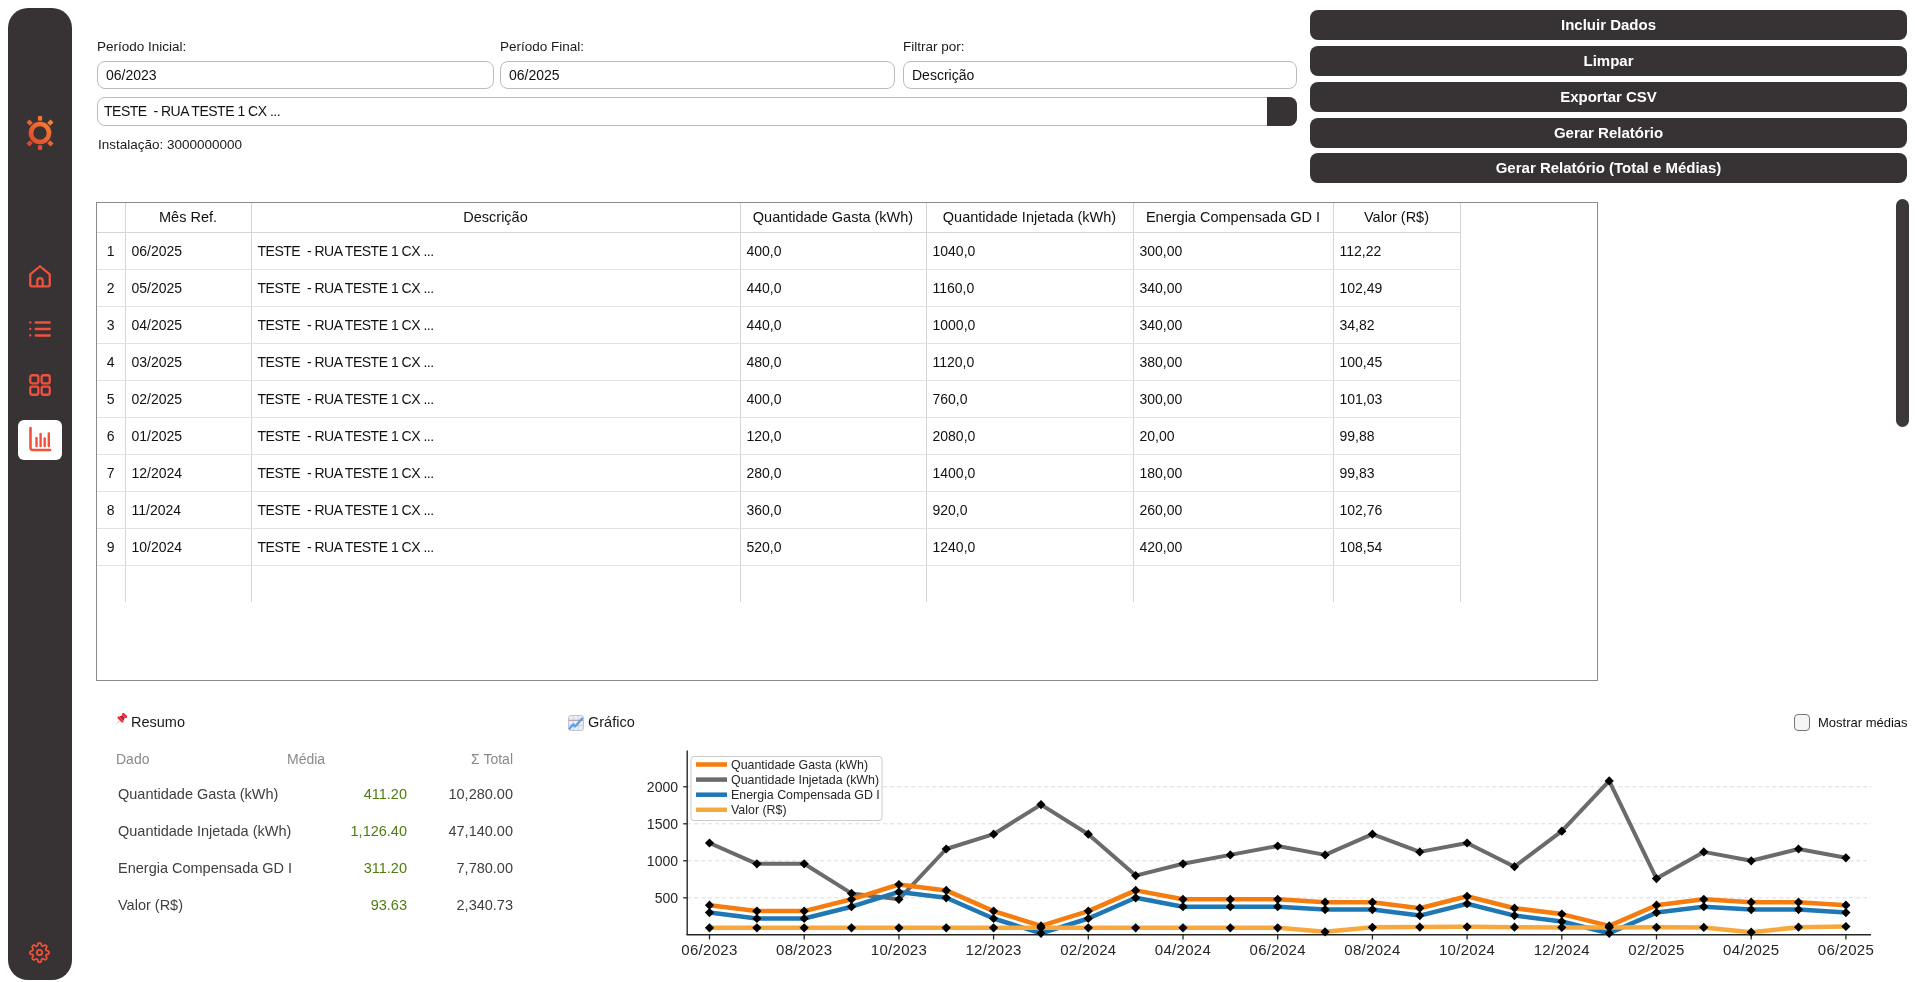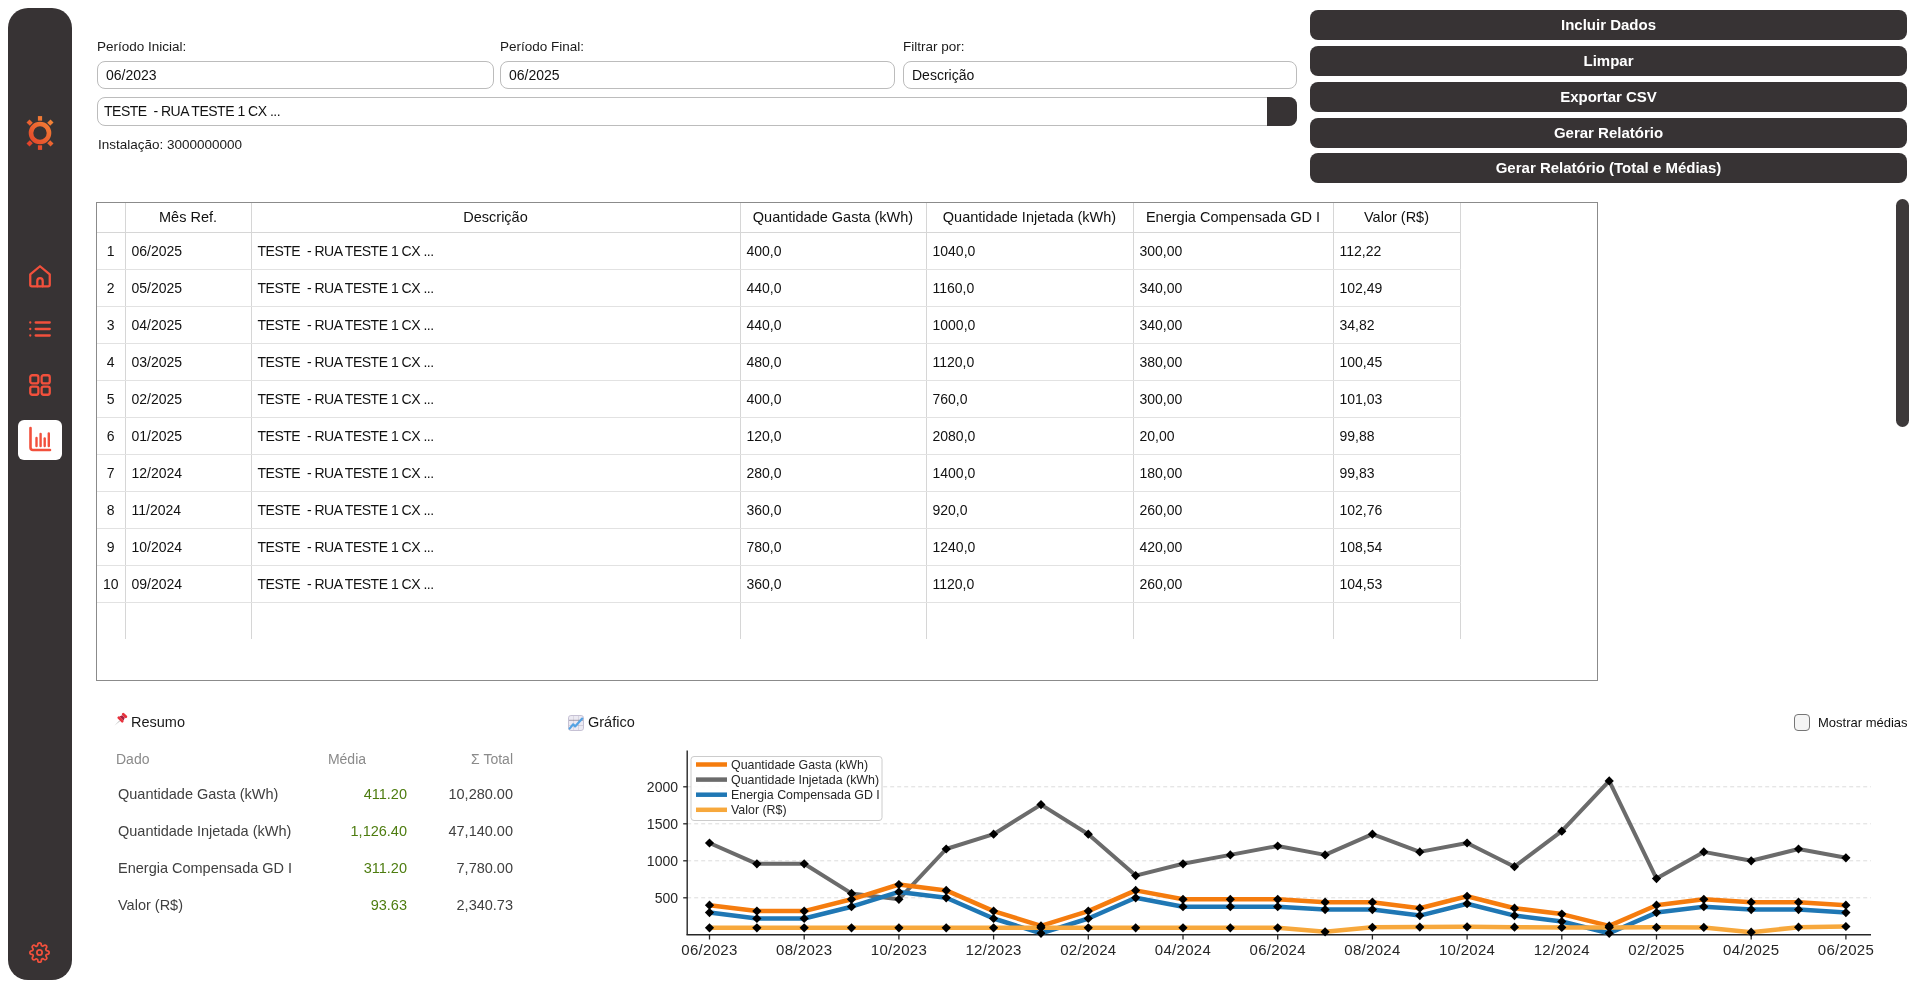--- a/index.html
+++ b/index.html
@@ -191,33 +191,24 @@
           <td class="desc">TESTE&nbsp; - RUA TESTE 1 CX ...</td>
           <td>360,0</td>
           <td>920,0</td>
           <td>260,00</td>
           <td class="last">102,76</td>
         </tr>
 <tr>
           <td class="c0">9</td>
           <td>10/2024</td>
           <td class="desc">TESTE&nbsp; - RUA TESTE 1 CX ...</td>
-          <td>780,0</td>
+          <td>520,0</td>
           <td>1240,0</td>
           <td>420,00</td>
           <td class="last">108,54</td>
-        </tr>
-<tr>
-          <td class="c0">10</td>
-          <td>09/2024</td>
-          <td class="desc">TESTE&nbsp; - RUA TESTE 1 CX ...</td>
-          <td>360,0</td>
-          <td>1120,0</td>
-          <td>260,00</td>
-          <td class="last">104,53</td>
         </tr>
 <tr class="part">
           <td class="c0"></td>
           <td></td>
           <td></td>
           <td></td>
           <td></td>
           <td></td>
           <td class="last"></td>
         </tr>
@@ -229,21 +220,21 @@
 <svg class="abs" style="left:110px;top:711px" width="20" height="20" viewBox="0 0 20 20">
 <g transform="rotate(45 10 9)">
 <rect x="6.8" y="1.2" width="6.4" height="2.8" rx="1.3" fill="#e8323c"></rect>
 <path d="M8.2 4 L11.8 4 L13 7 L7 7 Z" fill="#ad1f3e"></path>
 <rect x="6.2" y="7" width="7.6" height="2.6" rx="1.2" fill="#e8323c"></rect>
 <path d="M10 9.6 L10.7 9.6 L10.15 16.8 Z" fill="#a9a9a9"></path>
 </g>
   </svg>
 <div class="sechead" style="left:131px;top:714px">Resumo</div>
 <div class="rhead" style="left:116px;top:751px">Dado</div>
-<div class="rhead" style="left:287px;top:751px;width:120px;text-align:center">Média</div>
+<div class="rhead" style="left:287px;top:751px;width:120px;text-align:left">Média</div>
 <div class="rhead" style="left:393px;top:751px;width:120px;text-align:right">Σ Total</div>
 <div class="rlab" style="top:786px">Quantidade Gasta (kWh)</div>
 <div class="rmed" style="top:786px">411.20</div>
 <div class="rtot" style="top:786px">10,280.00</div>
 <div class="rlab" style="top:823px">Quantidade Injetada (kWh)</div>
 <div class="rmed" style="top:823px">1,126.40</div>
 <div class="rtot" style="top:823px">47,140.00</div>
 <div class="rlab" style="top:860px">Energia Compensada GD I</div>
 <div class="rmed" style="top:860px">311.20</div>
 <div class="rtot" style="top:860px">7,780.00</div>

